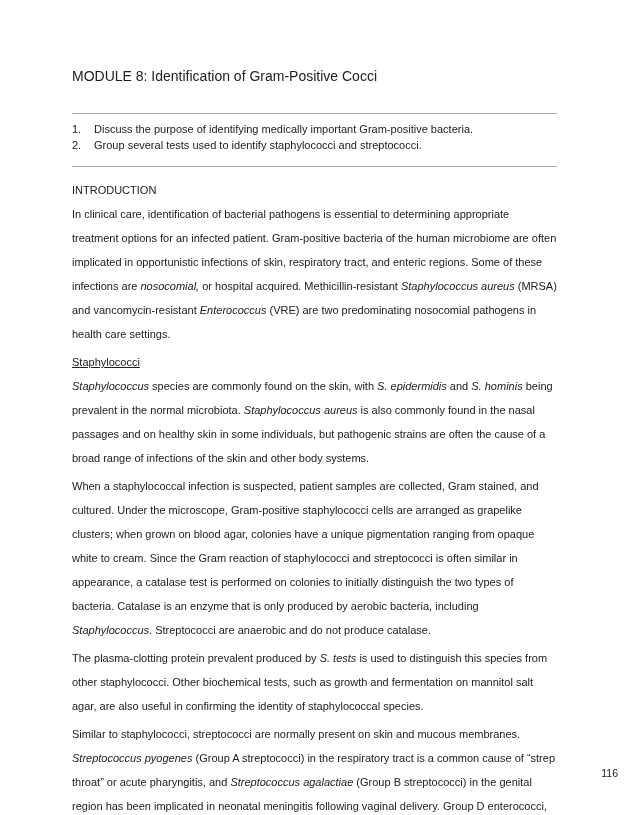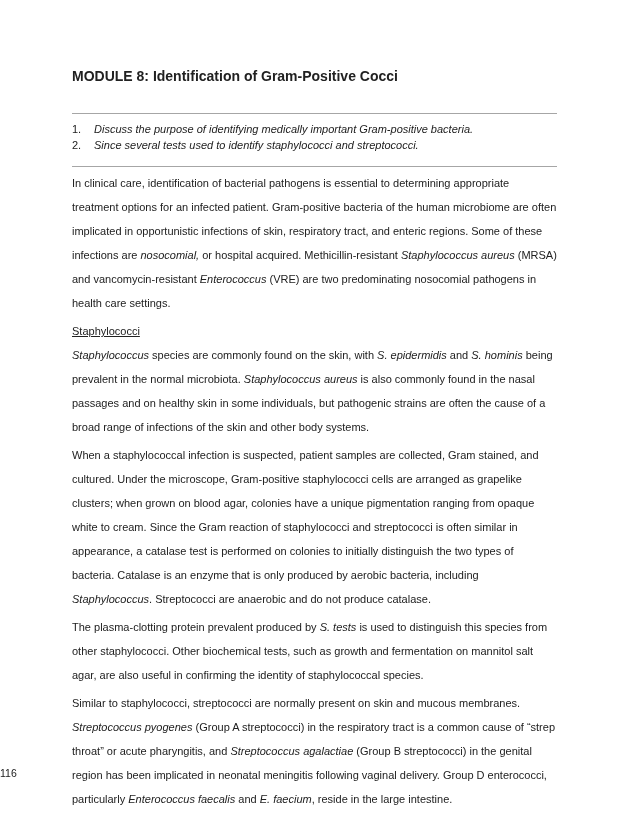--- a/index.html
+++ b/index.html
@@ -14,21 +14,21 @@
     width: 630px;
     height: 815px;
     background: var(--paper);
     color: var(--text);
     font-family: "Liberation Sans", "DejaVu Sans", sans-serif;
     padding: 67px 73px 0 72px;
     overflow: hidden;
   }
   .doc-title {
     font-size: 14px;
-    font-weight: 700;
+    font-weight: 400;
     line-height: 18px;
   }
   .rule {
     border: none;
     border-top: 1px solid var(--rule);
     height: 0;
   }
   .rule-1 { margin-top: 28px; }
   .rule-2 { margin-top: 13px; }
   .section-heading {
@@ -36,39 +36,39 @@
     line-height: 15px;
     margin-top: 16px;
   }
   .lo-list { margin-top: 7px; }
   .lo-item {
     display: flex;
     font-size: 11px;
     line-height: 16px;
   }
   .lo-num { flex: 0 0 22px; }
-  .lo-text { flex: 1; font-style: italic; }
+  .lo-text { flex: 1; }
   .para {
     font-size: 11px;
     line-height: 24px;
     margin-top: 4px;
   }
   .para em { font-style: italic; }
   .sub-heading {
     font-size: 11px;
     line-height: 16px;
     margin-top: 8px;
     text-decoration: underline;
   }
   .page-number {
     position: absolute;
     left: 0;
     right: 12px;
     top: 766px;
-    text-align: left;
+    text-align: right;
     font-size: 10.5px;
     line-height: 14px;
   }
 </style>
 </head>
 <body>
 
 <div class="page">
 
   <h1 class="doc-title">MODULE 8: Identification of Gram-Positive Cocci</h1>
@@ -76,26 +76,27 @@
   <hr class="rule rule-1">
 
 
   <div class="lo-list">
       <div class="lo-item">
         <span class="lo-num">1.</span>
         <span class="lo-text">Discuss the purpose of identifying medically important Gram-positive bacteria.</span>
       </div>
       <div class="lo-item">
         <span class="lo-num">2.</span>
-        <span class="lo-text">Since several tests used to identify staphylococci and streptococci.</span>
+        <span class="lo-text">Group several tests used to identify staphylococci and streptococci.</span>
       </div>
     </div>
 
   <hr class="rule rule-2">
 
+  <div class="section-heading">INTRODUCTION</div>
 
   <div>
       <p class="para"><span>In clinical care, identification of bacterial pathogens is essential to determining appropriate treatment options for an infected patient. Gram-positive bacteria of the human microbiome are often implicated in opportunistic infections of skin, respiratory tract, and enteric regions. Some of these infections are </span><em>nosocomial,</em><span> or hospital acquired. Methicillin-resistant </span><em>Staphylococcus aureus</em><span> (MRSA) and vancomycin-resistant </span><em>Enterococcus</em><span> (VRE) are two predominating nosocomial pathogens in health care settings.</span></p>
     </div>
 
   <div class="sub-heading">Staphylococci</div>
 
   <div>
       <p class="para"><em>Staphylococcus</em><span> species are commonly found on the skin, with </span><em>S. epidermidis</em><span> and </span><em>S. hominis</em><span> being prevalent in the normal microbiota. </span><em>Staphylococcus aureus</em><span> is also commonly found in the nasal passages and on healthy skin in some individuals, but pathogenic strains are often the cause of a broad range of infections of the skin and other body systems.</span></p>
       <p class="para"><span>When a staphylococcal infection is suspected, patient samples are collected, Gram stained, and cultured. Under the microscope, Gram-positive staphylococci cells are arranged as grapelike clusters; when grown on blood agar, colonies have a unique pigmentation ranging from opaque white to cream. Since the Gram reaction of staphylococci and streptococci is often similar in appearance, a catalase test is performed on colonies to initially distinguish the two types of bacteria. Catalase is an enzyme that is only produced by aerobic bacteria, including </span><em>Staphylococcus</em><span>. Streptococci are anaerobic and do not produce catalase.</span></p>

